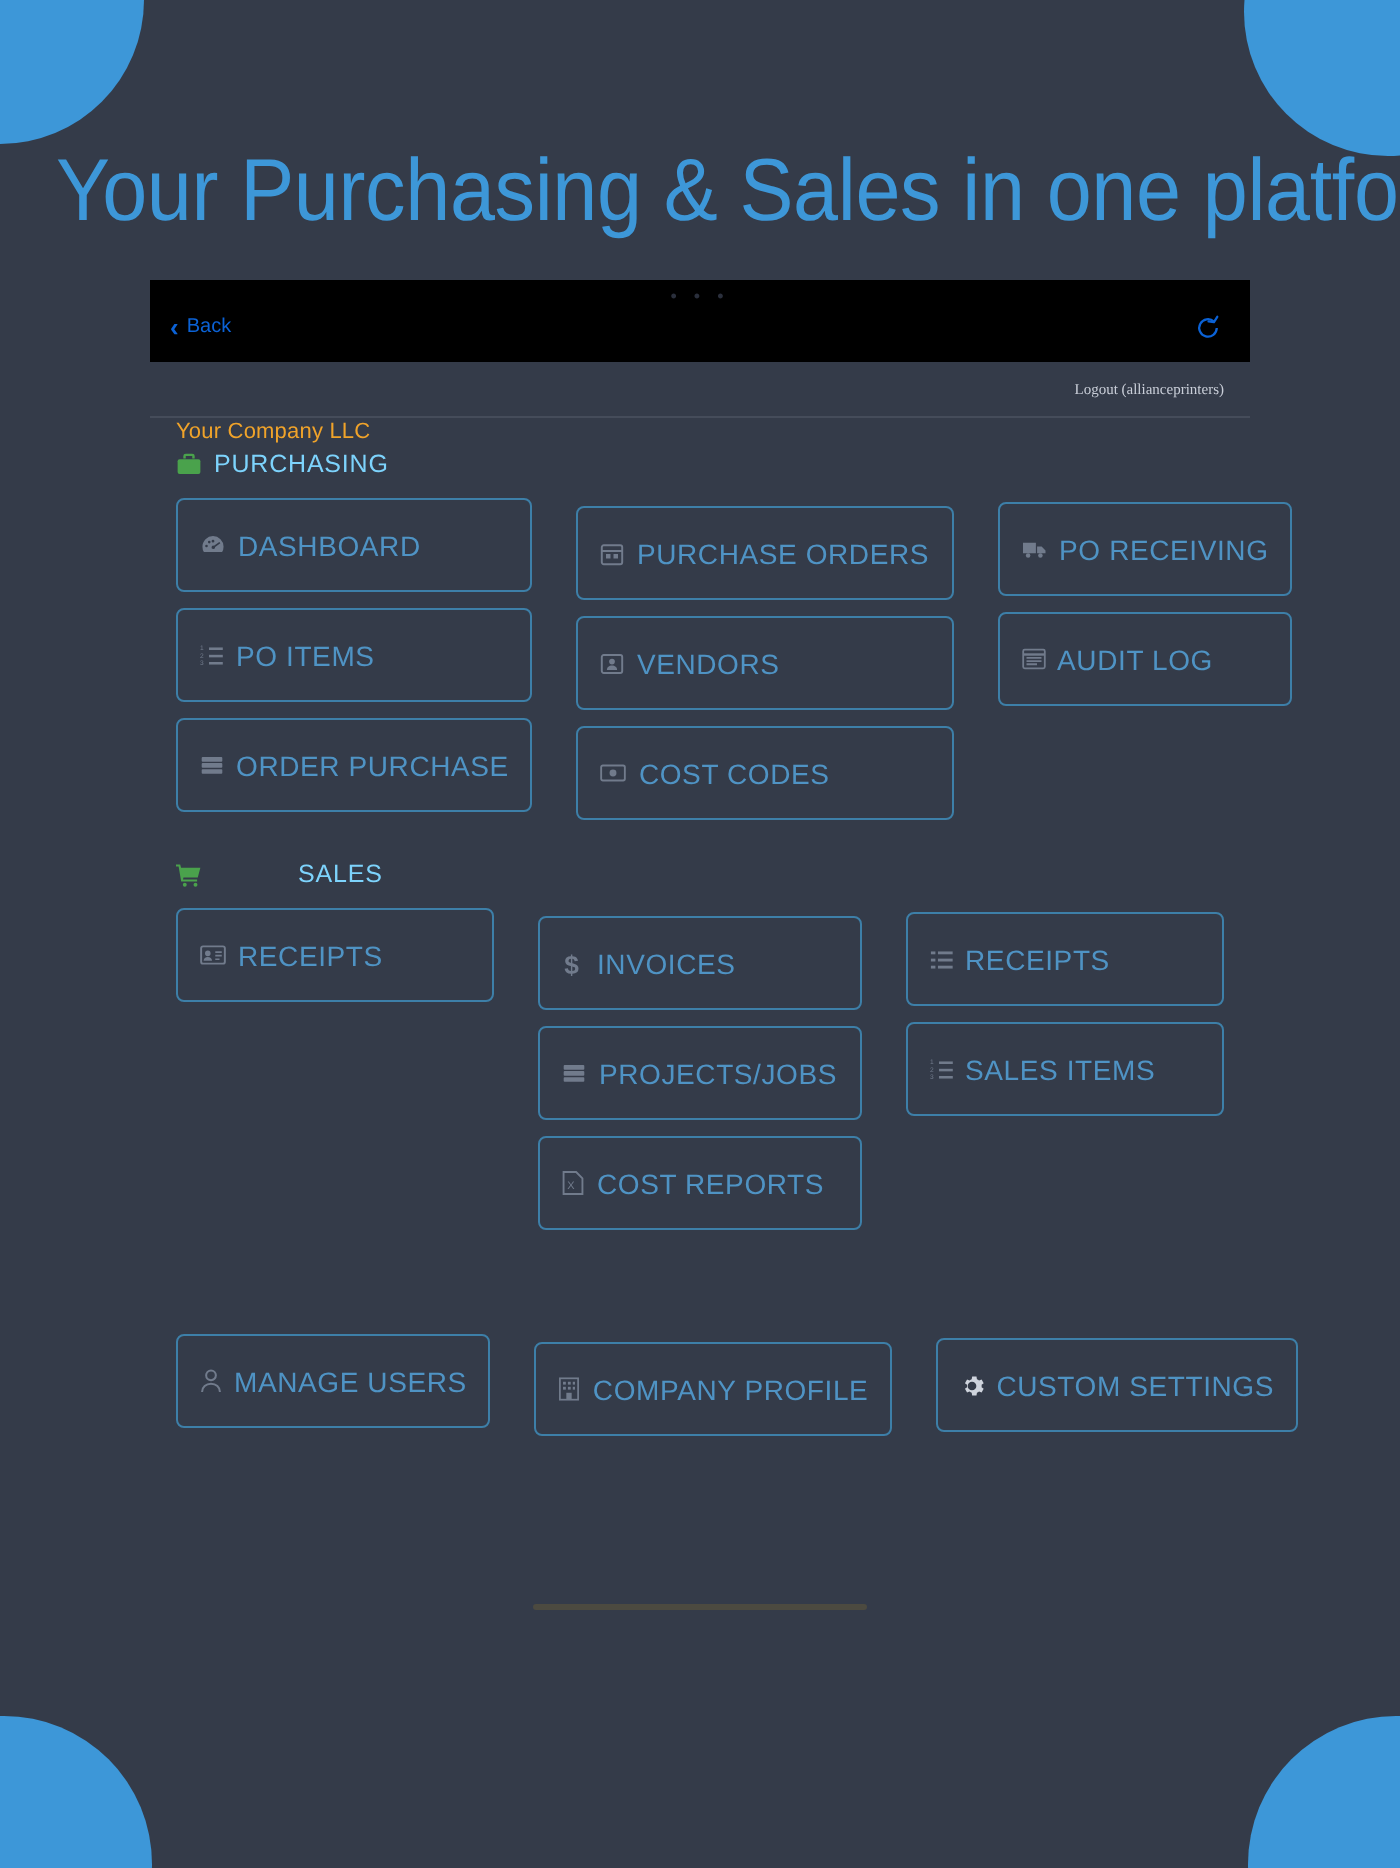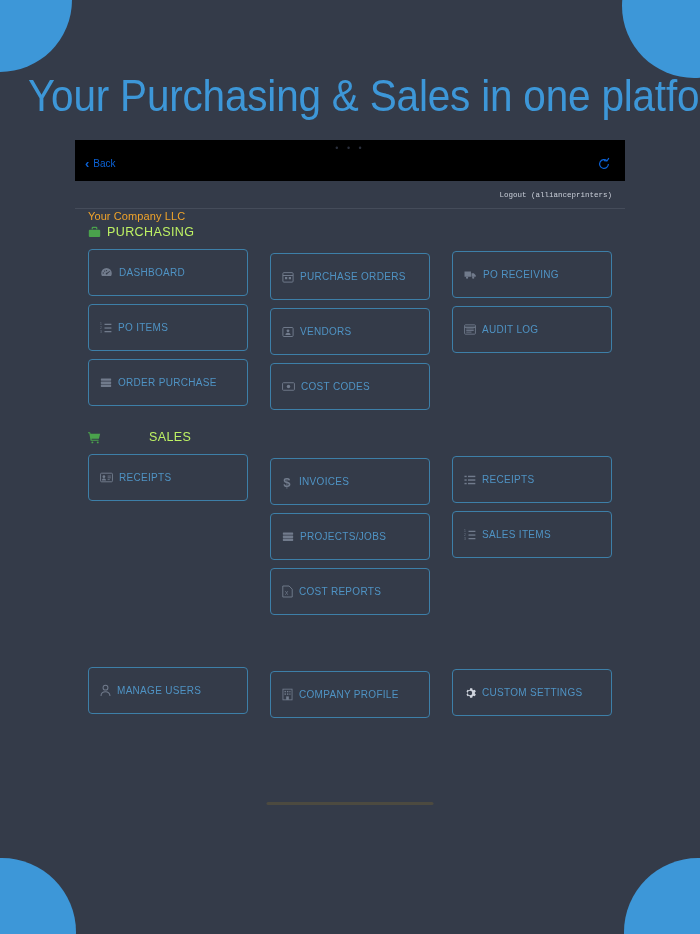--- a/index.html
+++ b/index.html
@@ -123,38 +123,38 @@
   .company-name {
     color: #f0a32a;
     font-size: 11px;
     font-family: "Liberation Sans Narrow", "Liberation Sans", sans-serif;
     letter-spacing: 0.1px;
     margin-top: 42px;
   }
   .logout-link {
     color: #c9ced8;
     font-size: 7.5px;
-    font-family: Liberation Mono, monospace;
+    font-family: Liberation Serif, serif;
     cursor: pointer;
   }
 
   
   .device-body {
     background: #343b49;
     padding: 0 13px;
     height: calc(100% - 70px);
     position: relative;
   }
 
   
   .section-head {
     display: flex;
     align-items: center;
     gap: 6px;
-    color: #bef264;
+    color: #7dd3fc;
     font-size: 12.5px;
     font-family: "Liberation Sans Narrow", "Liberation Sans", sans-serif;
     letter-spacing: 0.4px;
   }
   .section-head .sec-icon { display: inline-flex; }
 
   
   .grid {
     display: flex;
     gap: 22px;
@@ -180,21 +180,21 @@
     background: transparent;
   }
   .tile .t-icon {
     display: inline-flex;
     align-items: center;
     color: #717b8c;
     flex: 0 0 auto;
   }
   .tile .t-label {
     color: #4f93c4;
-    font-size: 10px;
+    font-size: 14px;
     font-family: "Liberation Sans Narrow", "Liberation Sans", sans-serif;
     letter-spacing: 0.3px;
     white-space: nowrap;
   }
 
   .spacer-sales { height: 12px; }
 
   
   .home-indicator {
     position: absolute;

